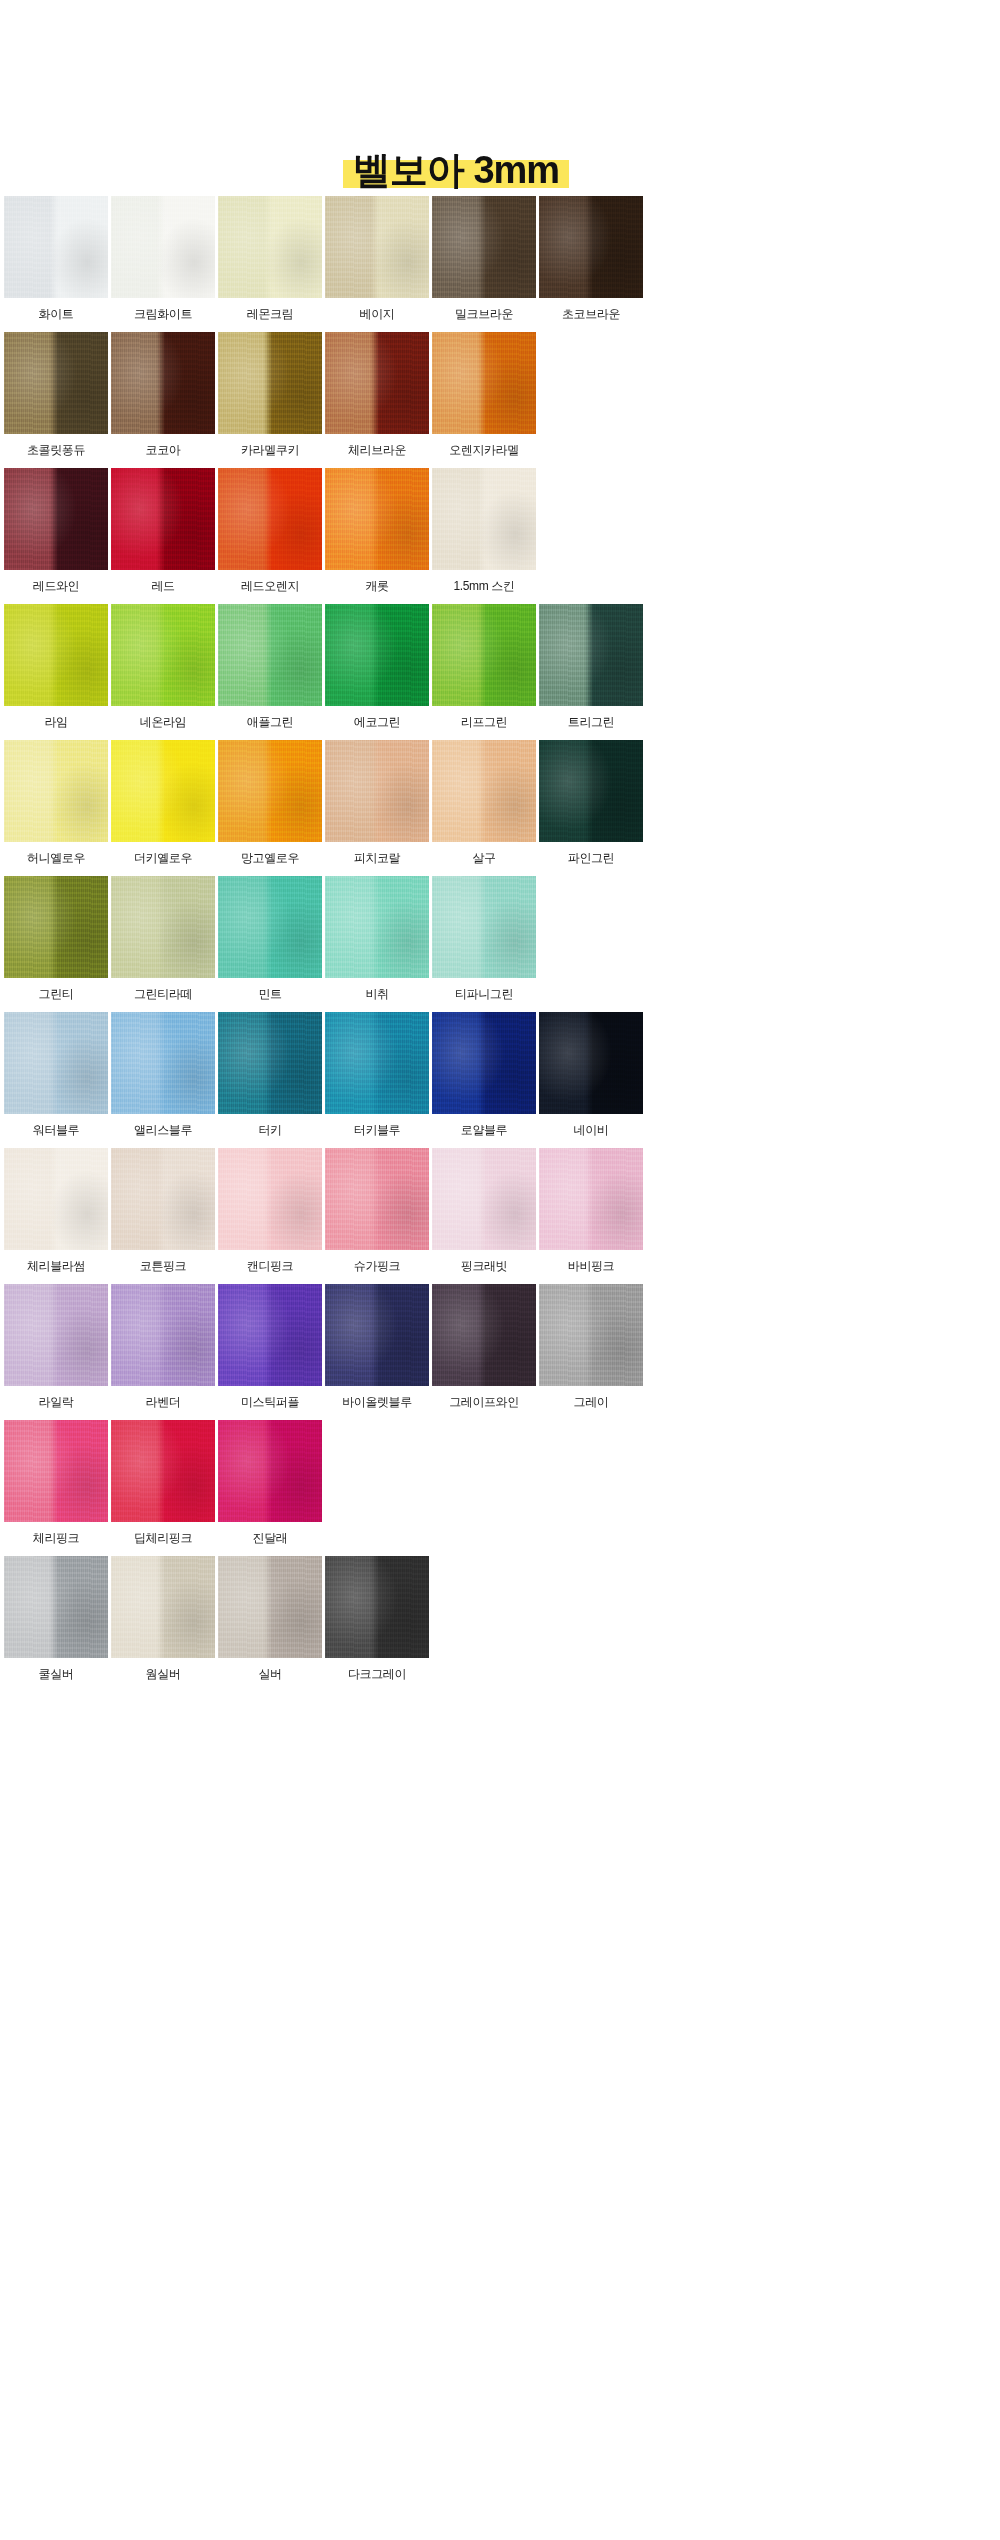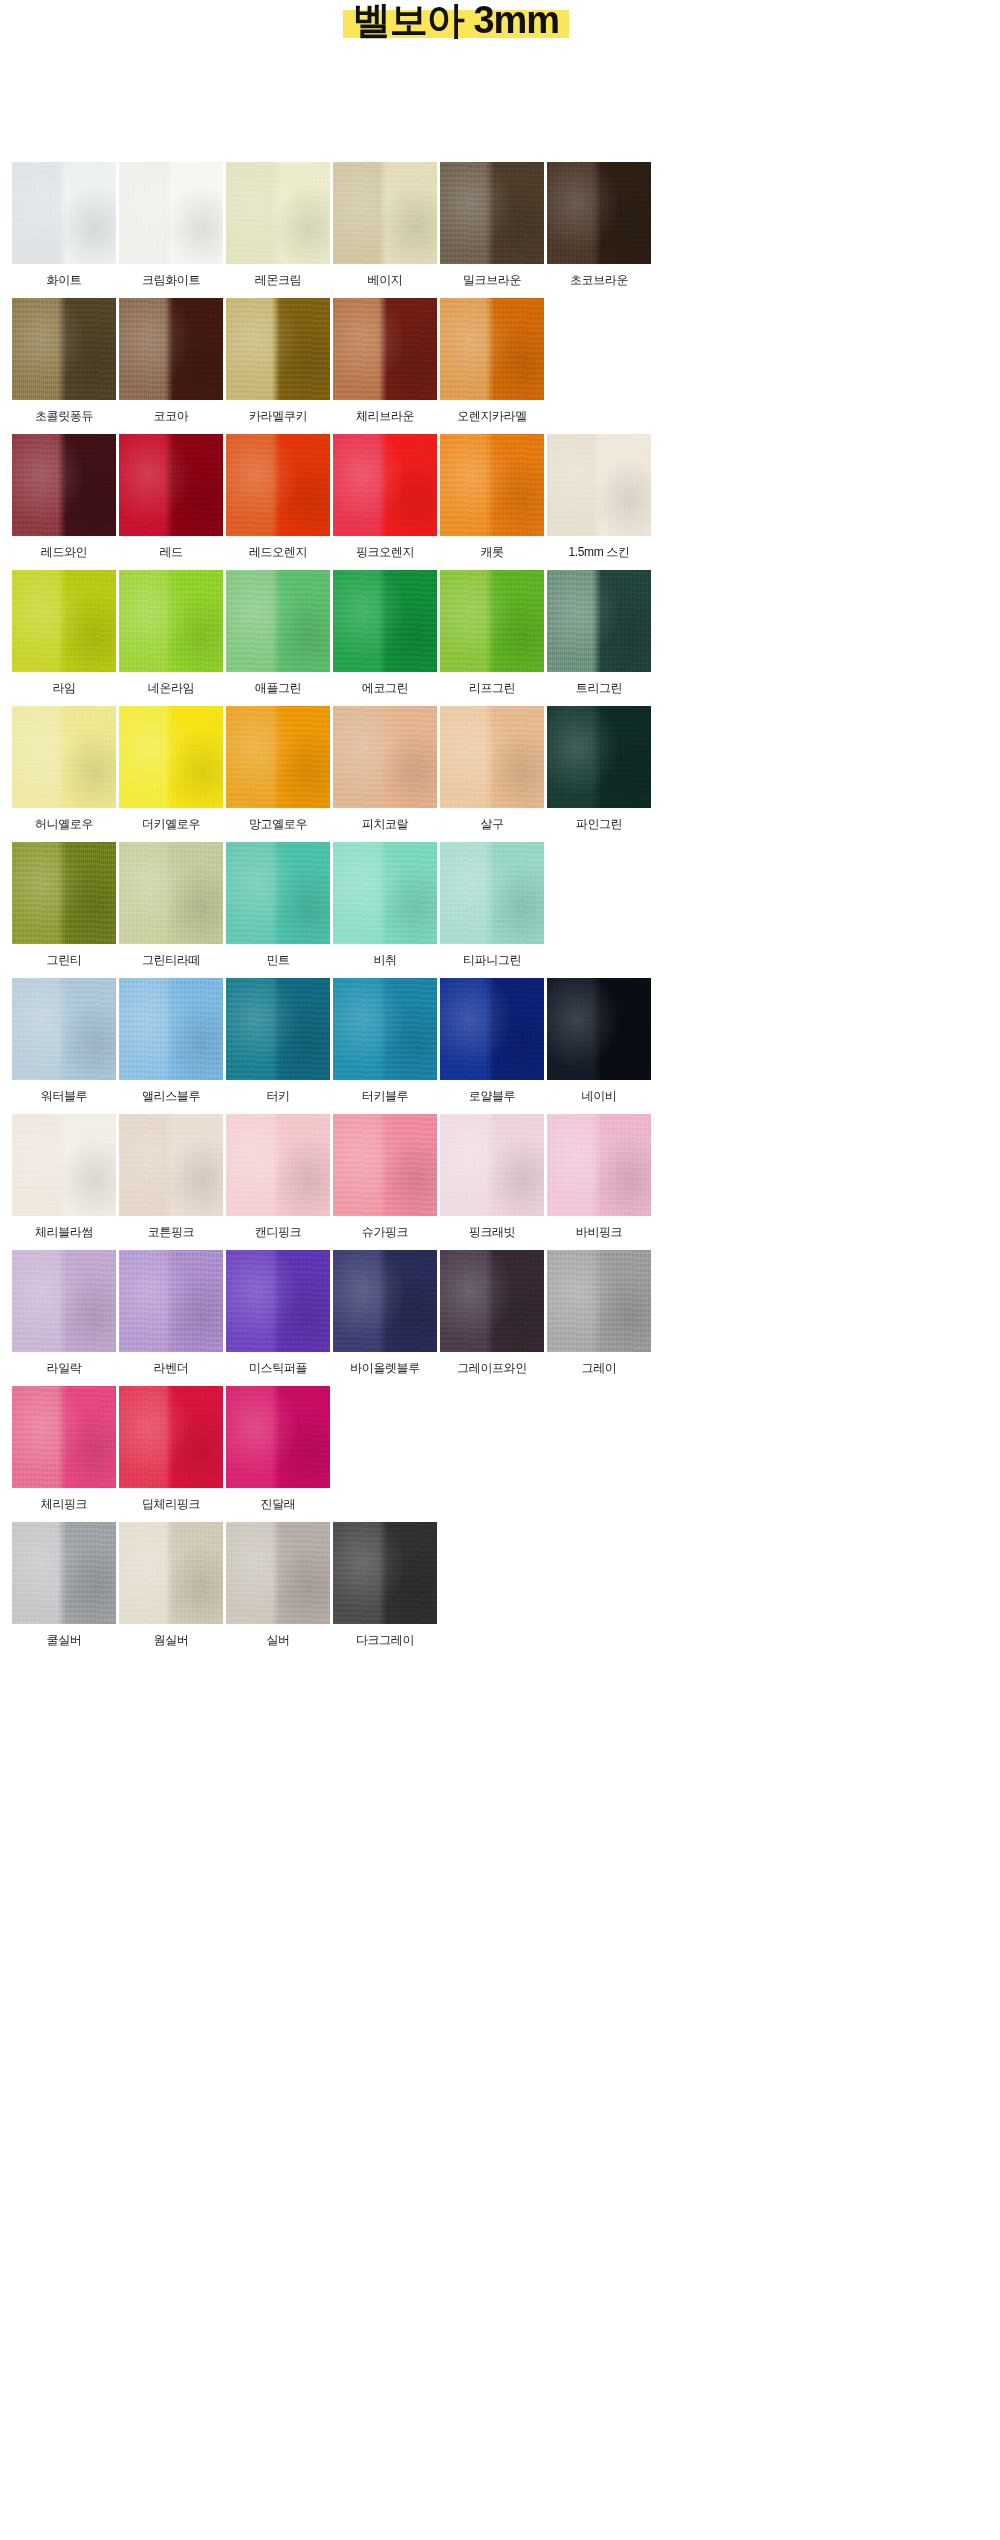--- a/index.html
+++ b/index.html
@@ -9,22 +9,23 @@
     font-family: "Liberation Sans", "DejaVu Sans", sans-serif;
   }
   body { width: 1000px; height: 2540px; overflow: hidden; position: relative; }
 
   
   .title-wrap {
     width: 912px;
     height: 150px;
     position: relative;
     display: flex;
-    align-items: flex-start;
+    align-items: flex-end;
     justify-content: center;
+    margin-top: 42px;
   }
   .title-inner { position: relative; display: inline-block; }
   .title-hl {
     position: absolute;
     left: -10px;
     right: -10px;
     bottom: 4px;
     height: 28px;
     background: #fbe65a;
     z-index: 0;
@@ -36,21 +37,21 @@
     font-weight: bold;
     letter-spacing: -1px;
     color: #111111;
     line-height: 1.1;
     white-space: nowrap;
   }
 
   
   .grid {
     width: 640px;
-    margin: 12px;
+    margin: 4px;
     padding: 0 0 0 0;
     display: block;
   }
   .row {
     display: flex;
     width: 640px;
     margin-bottom: 5px;
   }
   .cell {
     width: 104px;
@@ -215,27 +216,20 @@
         <div class="label">레드</div>
       </div>
       <div class="cell">
         <div class="swatch" style="background: linear-gradient(90deg, rgb(224, 90, 38) 0%, rgb(224, 90, 38) 44%, rgb(226, 51, 8) 52%, rgb(226, 51, 8) 100%);">
           <div class="fibre"></div>
           <div class="sheen"></div>
         </div>
         <div class="label">레드오렌지</div>
       </div>
       <div class="cell">
-        <div class="swatch" style="background: linear-gradient(90deg, rgb(232, 52, 78) 0%, rgb(232, 52, 78) 44%, rgb(239, 27, 27) 52%, rgb(239, 27, 27) 100%);">
-          <div class="fibre"></div>
-          <div class="sheen"></div>
-        </div>
-        <div class="label">핑크오렌지</div>
-      </div>
-      <div class="cell">
         <div class="swatch" style="background: linear-gradient(90deg, rgb(240, 138, 42) 0%, rgb(240, 138, 42) 44%, rgb(231, 115, 18) 52%, rgb(231, 115, 18) 100%);">
           <div class="fibre"></div>
           <div class="sheen"></div>
         </div>
         <div class="label">캐롯</div>
       </div>
       <div class="cell">
         <div class="swatch" style="background: linear-gradient(90deg, rgb(231, 224, 208) 0%, rgb(231, 224, 208) 44%, rgb(239, 233, 220) 52%, rgb(239, 233, 220) 100%);">
           <div class="fibre"></div>
           <div class="sheen"></div>

